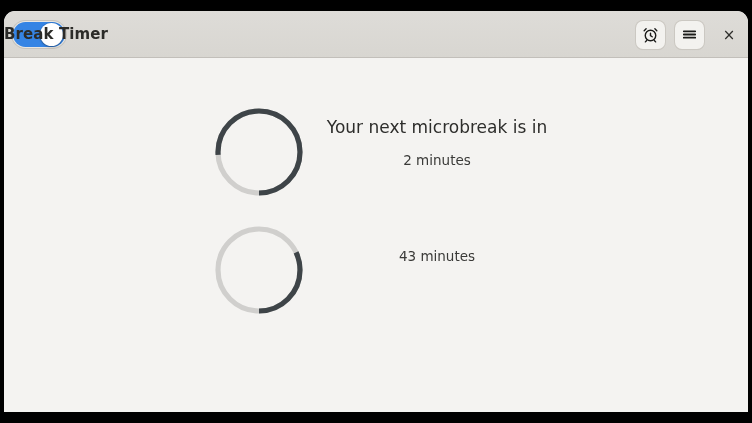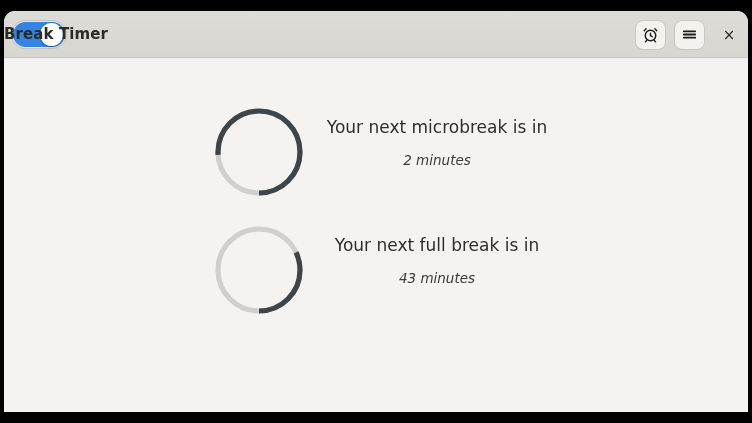--- a/index.html
+++ b/index.html
@@ -167,21 +167,20 @@
     color: #2e2e2c;
     line-height: 22px;
     white-space: nowrap;
   }
   .label-sub {
     margin-top: 13px;
     font-size: 13.5px;
     color: #3a3a38;
     line-height: 18px;
     white-space: nowrap;
-    font-style: italic;
   }
 </style>
 </head>
 <body>
 
 <div id="app">
 
   <div class="window">
 
     <div class="headerbar">
@@ -237,20 +236,19 @@
       </div>
 
       <div class="break-row row-full">
         <div class="ring-wrap">
           <svg width="92" height="92" viewBox="0 0 92 92">
             <circle cx="46" cy="46" r="41" fill="none" stroke="#d0cfcd" stroke-width="5.2"></circle>
             <circle id="ring-full" cx="46" cy="46" r="41" fill="none" stroke="#3e4448" stroke-width="5.2" stroke-linecap="butt" transform="rotate(-90 46 46) scale(-1,1) translate(-92,0)" stroke-dasharray="82.44 257.61" stroke-dashoffset="0"></circle>
           </svg>
         </div>
         <div class="labels">
-          <div class="label-main">Your next full break is in</div>
           <div class="label-sub">43 minutes</div>
         </div>
       </div>
 
     </div>
   </div>
 </div>
 
 </body></html>

